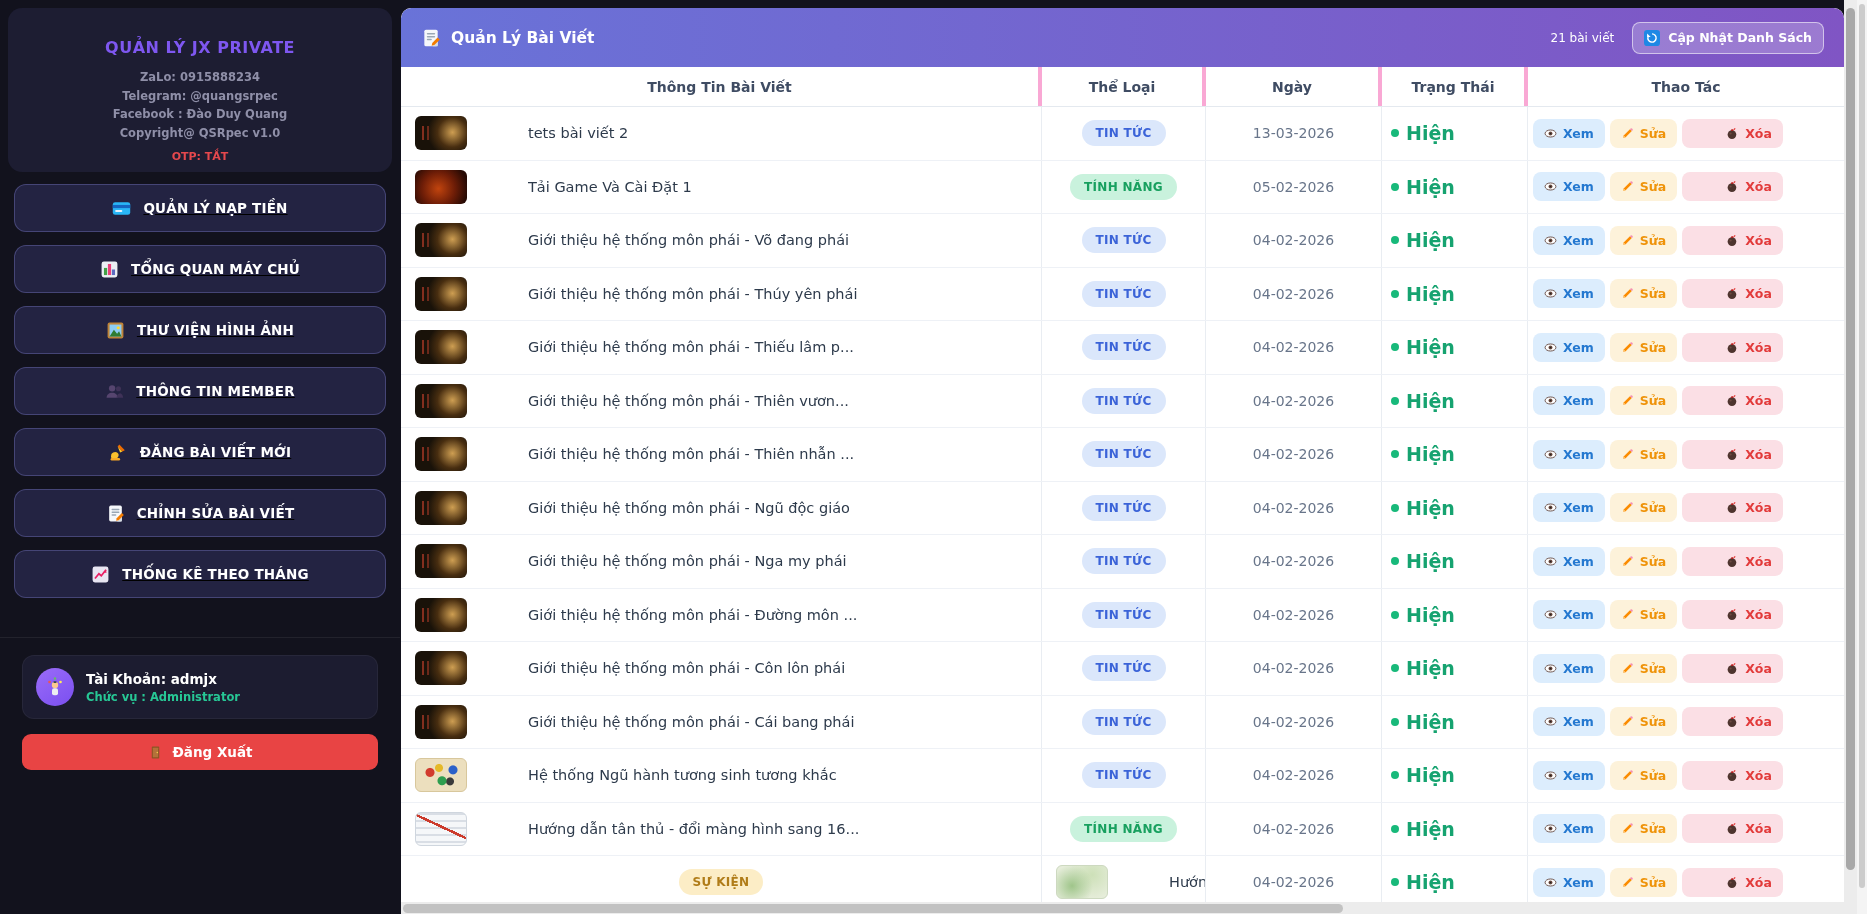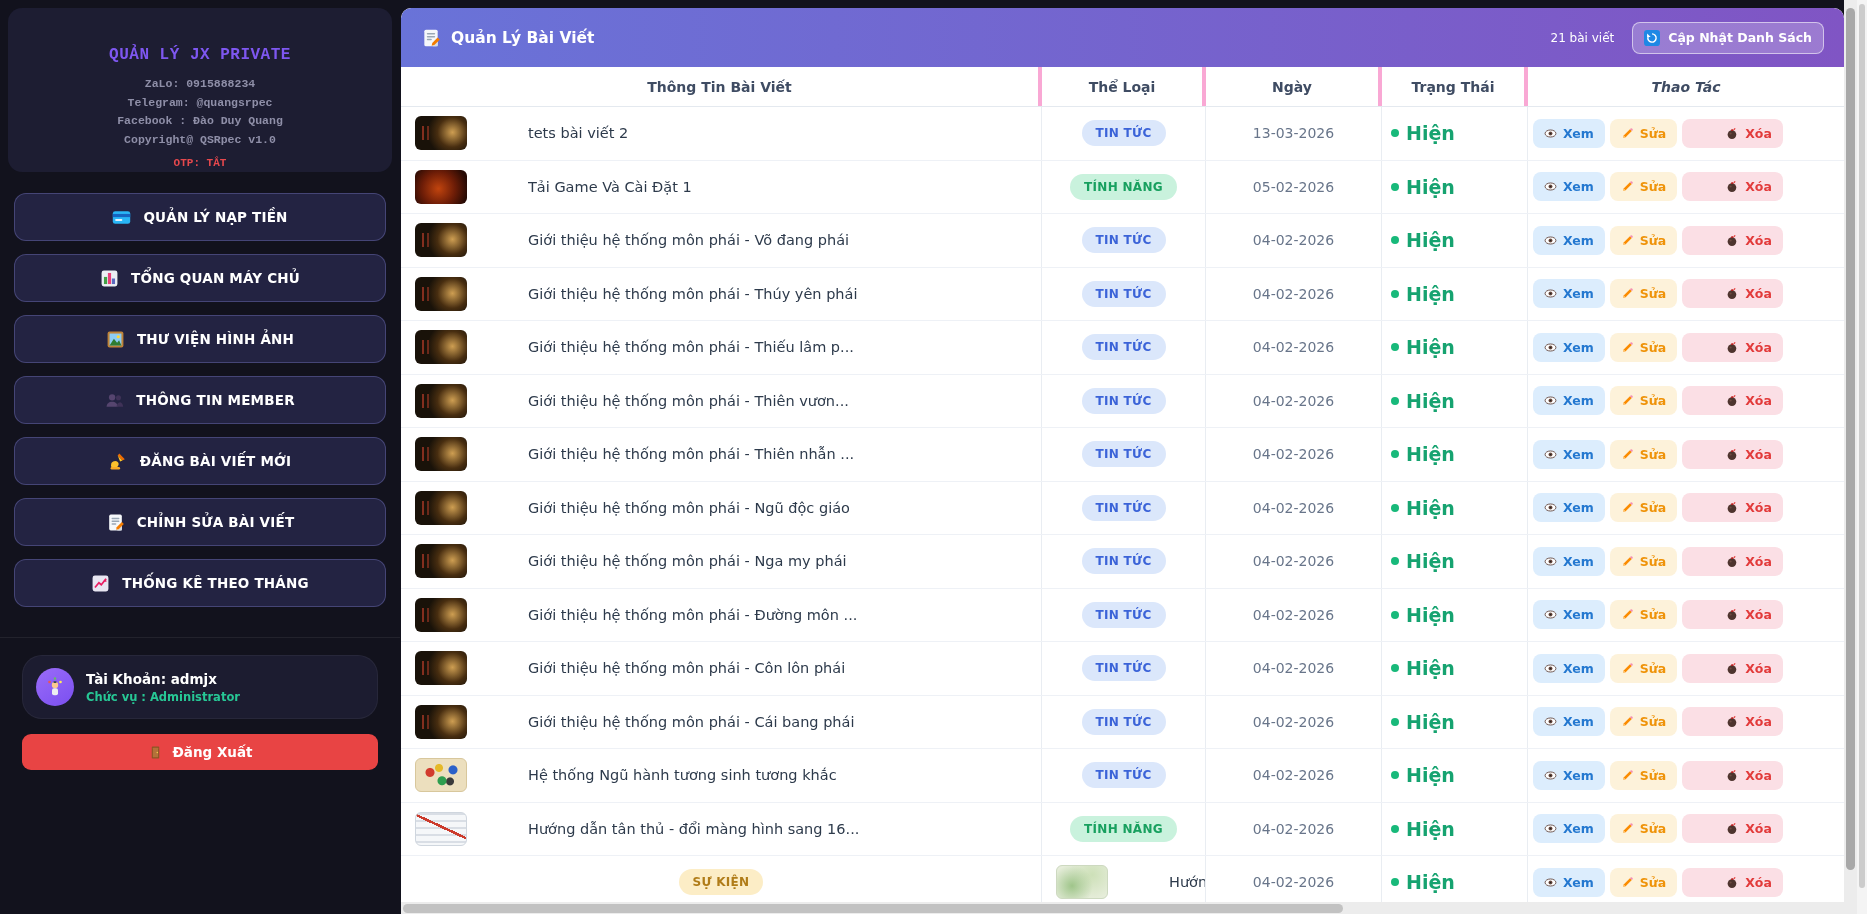--- a/index.html
+++ b/index.html
@@ -2,35 +2,35 @@
 <html><head>
 <meta charset="utf-8">
 <style>
   * { box-sizing: border-box; margin: 0; padding: 0; }
   body { font-family: "DejaVu Sans", "Liberation Sans", sans-serif; background: #0e0e18; }
   .page { position: relative; width: 1867px; height: 914px; overflow: hidden; background: #12121d; }
 
   
   .sidebar { position: absolute; left: 0; top: 0; width: 400px; height: 914px; background: #12121d; }
   .side-head { position: absolute; left: 8px; top: 8px; width: 384px; height: 164px;
-    background: #1d1d32; border-radius: 14px; text-align: center; padding-top: 38px; font-family: Liberation Mono, monospace; }
+    background: #1d1d32; border-radius: 14px; text-align: center; padding-top: 30px; }
   .side-title { color: #7e57f0; font-size: 16px; font-weight: 700; letter-spacing: .5px; margin-bottom: 11px; }
   .side-info { color: #8f8fa8; font-size: 11.5px; line-height: 1.62; font-weight: 600; }
   .side-otp { color: #e5484d; font-size: 11px; font-weight: 700; margin-top: 7px; }
 
-  .side-nav { position: absolute; left: 14px; top: 193px; width: 372px; }
+  .side-nav { position: absolute; left: 14px; top: 184px; width: 372px; text-decoration: underline; }
   .menu-btn { display: flex; width: 100%; height: 48px; margin-bottom: 13px; align-items: center; justify-content: center;
     gap: 12px; background: #232342; border: 1px solid rgba(125,125,205,.38); border-radius: 12px;
     color: #fff; font-family: inherit; font-size: 13.5px; font-weight: 700; letter-spacing: .2px; cursor: pointer; }
   .mi-icon { width: 19px; height: 19px; display: inline-flex; flex: none; }
   .mi-icon svg, .ic svg { width: 100%; height: 100%; display: block; }
 
   .side-divider { position: absolute; left: 0; top: 637px; width: 400px; border-top: 1px solid rgba(255,255,255,.07); }
   .user-card { position: absolute; left: 22px; top: 655px; width: 356px; height: 64px; background: #1c1c30;
-    border: 1px solid rgba(255,255,255,.05); border-radius: 20px; display: flex; align-items: center; gap: 12px; padding: 0 13px; }
+    border: 1px solid rgba(255,255,255,.05); border-radius: 12px; display: flex; align-items: center; gap: 12px; padding: 0 13px; }
   .avatar { width: 38px; height: 38px; border-radius: 50%; flex: none;
     background: linear-gradient(145deg, #9b6cf8, #7a4ff0); display: flex; align-items: center; justify-content: center; }
   .avatar .ic { width: 24px; height: 24px; }
   .user-name { color: #fff; font-size: 13.5px; font-weight: 700; margin-bottom: 3px; }
   .user-role { color: #27c795; font-size: 11.5px; font-weight: 600; }
   .logout-btn { position: absolute; left: 22px; top: 734px; width: 356px; height: 36px; background: #e84444;
     border: none; border-radius: 9px; display: flex; align-items: center; justify-content: center; gap: 10px;
     color: #fff; font-family: inherit; font-size: 13.5px; font-weight: 700; cursor: pointer; }
   .logout-btn .ic { width: 15px; height: 15px; }
 
@@ -46,21 +46,21 @@
   .mh-count { color: #fff; font-size: 12px; font-weight: 400; }
   .refresh-btn { display: flex; align-items: center; gap: 8px; background: rgba(255,255,255,.22);
     border: 1.5px solid rgba(255,255,255,.55); border-radius: 8px; padding: 7px 11px;
     color: #fff; font-family: inherit; font-size: 12.5px; font-weight: 700; cursor: pointer; }
   .refresh-btn .ic { width: 16px; height: 16px; }
 
   .trow, .thead { display: grid; grid-template-columns: 641px 164px 176px 146px 1fr; }
   .thead { height: 40px; border-bottom: 1px solid #e4e9ef; }
   .th { display: flex; align-items: center; justify-content: center; color: #3f4c63; font-size: 14px; font-weight: 600;
     border-right: 4px solid #f9a8d4; }
-  .th:last-child { border-right: none; font-style: italic; }
+  .th:last-child { border-right: none; }
   .trow { height: 53.5px; border-bottom: 1px solid #eef1f6; }
   .cell { display: flex; align-items: center; border-right: 1px solid #e9edf2; min-width: 0; }
   .cell:last-child { border-right: none; }
   .cell-title { padding-left: 14px; gap: 14px; }
   .title-text { color: #2d3a4b; font-size: 14.5px; font-weight: 500; white-space: nowrap; overflow: hidden; cursor: pointer; margin-left: 47px; }
   .cell-badge, .cell-date { justify-content: center; }
   .badge { font-size: 12px; font-weight: 700; letter-spacing: .3px; padding: 6px 14px; border-radius: 14px; white-space: nowrap; }
   .cell-date { color: #68758a; font-size: 14px; }
   .cell-status { padding-left: 9px; gap: 7px; }
   .dot { width: 8px; height: 8px; border-radius: 50%; background: #18b97a; flex: none; }

